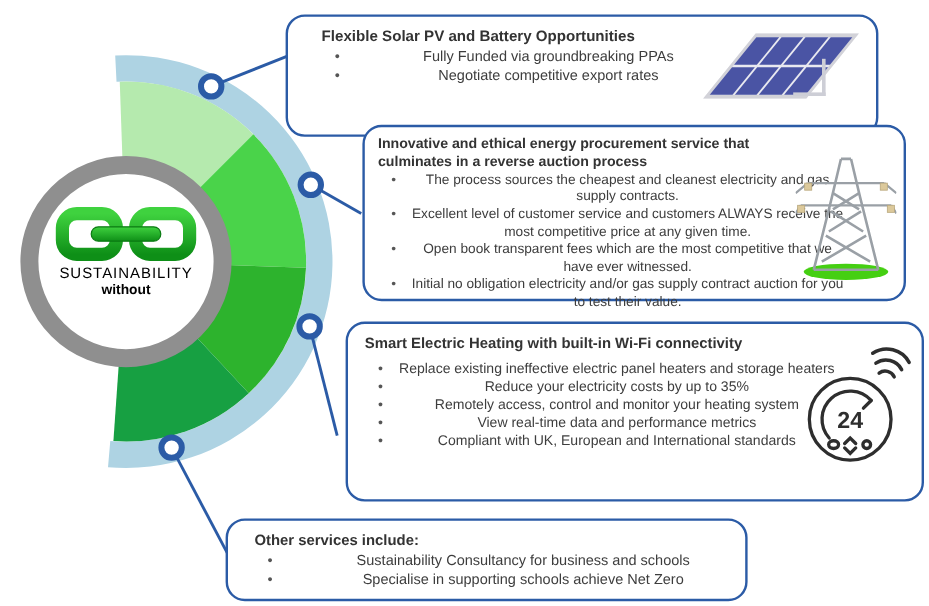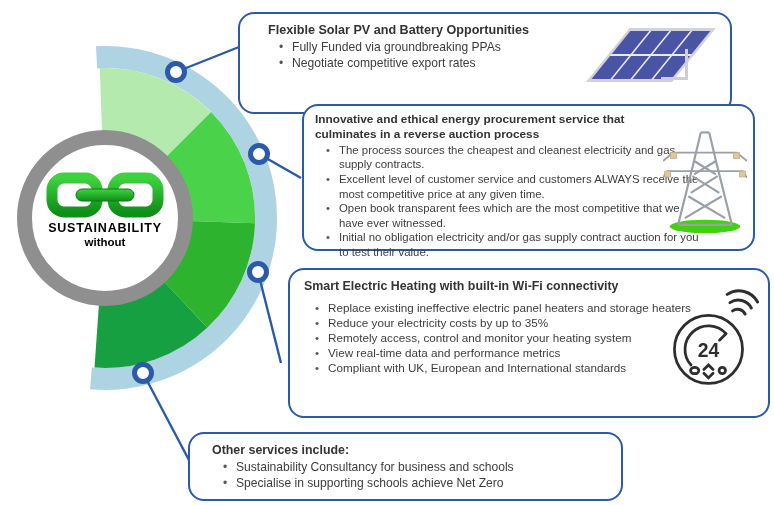--- a/index.html
+++ b/index.html
@@ -8,29 +8,29 @@
 
   svg{display:block;}
   .arc-layer{position:absolute;left:0;top:0;pointer-events:none;}
 
   
   .logo-ring{position:absolute;left:17px;top:130px;width:146px;height:146px;
     border:15px solid #8f8f8f;border-radius:50%;background:#fff;
     display:flex;flex-direction:column;align-items:center;justify-content:flex-start;}
   .chain-wrap{margin-top:24px;}
   .logo-text{color:#000;text-align:center;line-height:1.15;}
-  .logo-line1{font-weight:bold;font-size:12.5px;letter-spacing:0.8px;}
+  .logo-line1{font-weight:normal;font-size:12.5px;letter-spacing:0.8px;}
   .logo-line2{font-weight:bold;font-size:11.5px;margin-top:1px;}
   .logo-line3{font-weight:bold;font-size:12.5px;letter-spacing:2.2px;margin-top:1px;}
 
   
   .box{position:absolute;background:#fff;border:2.5px solid #2b5ba6;border-radius:16px;
     box-sizing:border-box;color:#3d3d3d;}
   .box-title{font-weight:bold;color:#333;}
-  ul.bullets{margin:2px 0 0 0;padding:0 0 0 24px;list-style:none;}
+  ul.bullets{margin:2px 0 0 0;padding:0 0 0 24px;list-style:none;text-align:center;}
   ul.bullets li{position:relative;padding-left:0;}
   ul.bullets li::before{content:"\2022";position:absolute;left:-13px;color:#555;}
 
   .box-solar{left:238px;top:12px;width:494px;height:102px;padding:8px 10px 6px 28px;}
   .box-solar .box-title{font-size:12.6px;line-height:1.3;}
   .box-solar ul{font-size:12.1px;line-height:1.32;width:330px;}
 
   .box-procurement{left:302px;top:104px;width:453px;height:147px;padding:6px 8px 4px 11px;}
   .box-procurement .box-title{font-size:11.8px;line-height:1.26;width:372px;}
   .box-procurement ul{font-size:11.4px;line-height:1.28;width:368px;margin-top:1px;}

